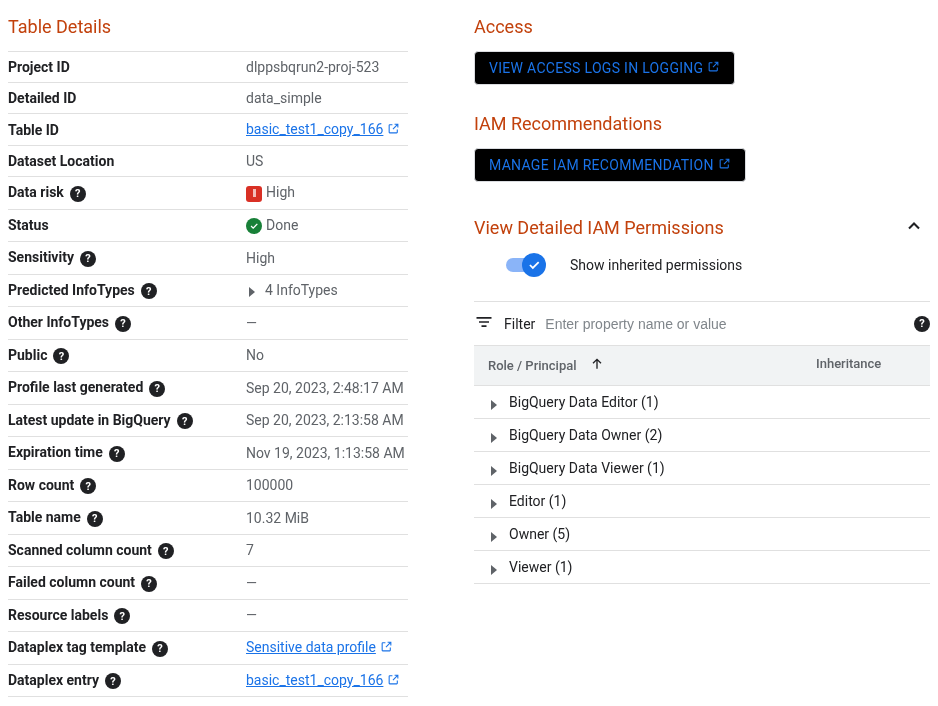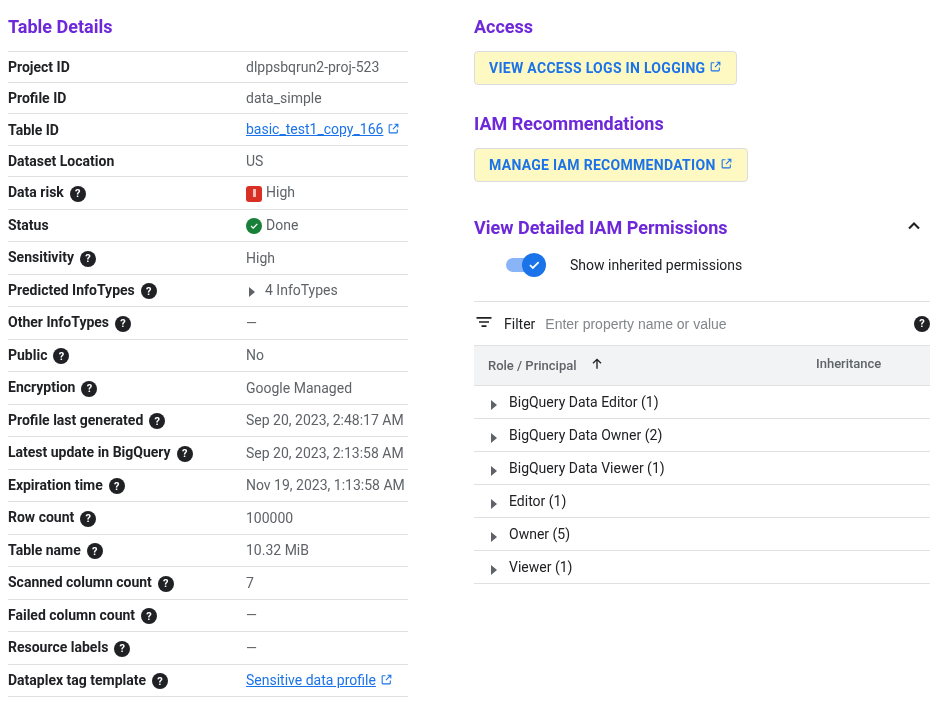--- a/index.html
+++ b/index.html
@@ -12,22 +12,22 @@
       width: 938px;
     }
     .container {
       display: flex;
       gap: 48px;
     }
     .left-col { flex: 0 0 400px; }
     .right-col { flex: 1; padding-left: 18px; }
     h2 {
       font-size: 18px;
-      font-weight: 700;
-      color: #6d28d9;
+      font-weight: 400;
+      color: #c2410c;
       margin: 8px 0 14px 0;
     }
     .detail-table { width: 100%; border-collapse: collapse; }
     .detail-table tr { border-bottom: 1px solid #e0e0e0; }
     .detail-table tr:first-child { border-top: 1px solid #e0e0e0; }
     .detail-table td { padding: 7px 0; vertical-align: middle; }
     .detail-label {
       font-weight: 700;
       color: #202124;
       width: 238px;
@@ -98,24 +98,24 @@
     .ext-icon.blue svg { stroke: #1a73e8; }
     .dash { color: #5f6368; }
     .outlined-btn {
       display: inline-flex;
       align-items: center;
       border: 1px solid #dadce0;
       border-radius: 4px;
       padding: 8px 14px;
       color: #1a73e8;
       font-size: 14px;
-      font-weight: 700;
+      font-weight: 400;
       letter-spacing: 0.3px;
       cursor: pointer;
-      background: #fef9c3;
+      background: #000000;
     }
     .section-spacer { margin-top: 28px; }
     .inline-header {
       display: flex;
       align-items: center;
       justify-content: space-between;
     }
     .chevron-up {
       cursor: pointer;
       padding: 6px;
@@ -202,21 +202,21 @@
 
   <div class="left-col">
     <h2>Table Details</h2>
     <table class="detail-table">
       <tbody>
           <tr>
         <td class="detail-label"><span>Project ID</span></td>
         <td class="detail-value"><span>dlppsbqrun2-proj-523</span></td>
       </tr>
       <tr>
-        <td class="detail-label"><span>Profile ID</span></td>
+        <td class="detail-label"><span>Detailed ID</span></td>
         <td class="detail-value"><span>data_simple</span></td>
       </tr>
       <tr>
         <td class="detail-label"><span>Table ID</span></td>
         <td class="detail-value">
           <span class="link">basic_test1_copy_166</span><span class="ext-icon blue"><svg viewBox="0 0 24 24" fill="none" stroke="#1a73e8" stroke-width="2">
                   <path d="M14 4h6v6M20 4l-9 9M19 14v5a1 1 0 0 1-1 1H5a1 1 0 0 1-1-1V6a1 1 0 0 1 1-1h5"></path>
                 </svg></span>
         </td>
       </tr>
@@ -252,24 +252,20 @@
           <span class="expand-triangle"></span><span>4 InfoTypes</span>
         </td>
       </tr>
       <tr>
         <td class="detail-label"><span>Other InfoTypes</span><span class="help-icon">?</span></td>
         <td class="detail-value dash"><span>—</span></td>
       </tr>
       <tr>
         <td class="detail-label"><span>Public</span><span class="help-icon">?</span></td>
         <td class="detail-value"><span>No</span></td>
-      </tr>
-      <tr>
-        <td class="detail-label"><span>Encryption</span><span class="help-icon">?</span></td>
-        <td class="detail-value"><span>Google Managed</span></td>
       </tr>
       <tr>
         <td class="detail-label"><span>Profile last generated</span><span class="help-icon">?</span></td>
         <td class="detail-value"><span>Sep 20, 2023, 2:48:17 AM</span></td>
       </tr>
       <tr>
         <td class="detail-label"><span>Latest update in BigQuery</span><span class="help-icon">?</span></td>
         <td class="detail-value"><span>Sep 20, 2023, 2:13:58 AM</span></td>
       </tr>
       <tr>

